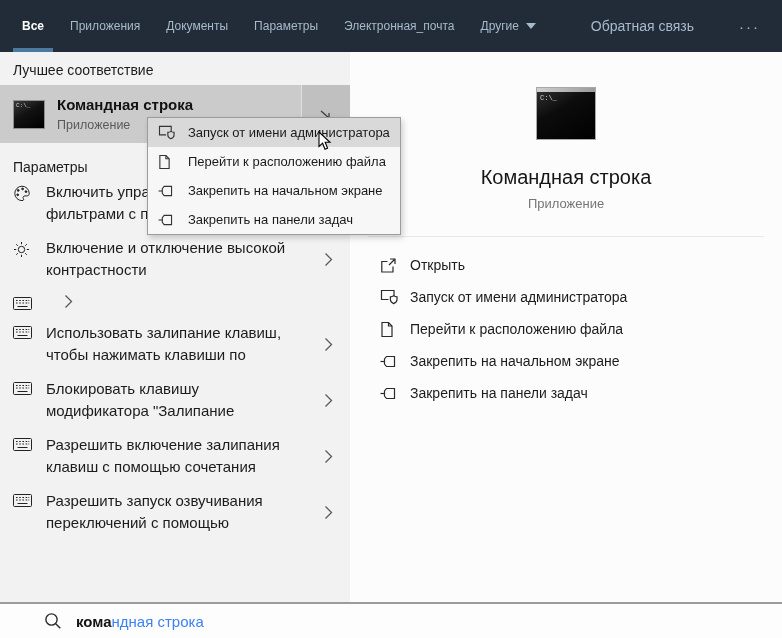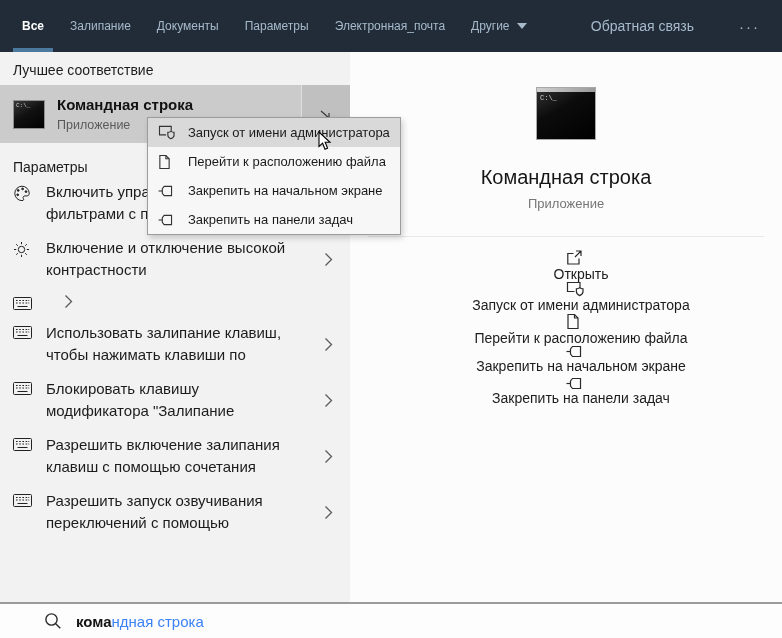--- a/index.html
+++ b/index.html
@@ -68,21 +68,21 @@
     width:60px; height:53px; margin:35px auto 0 auto; position:relative;
     background:linear-gradient(150deg,#333 0%,#0c0c0c 40%,#000 100%);
     border:1px solid #a8a8a8;
   }
   .cmd-icon-large .title-bar { height:4px; background:linear-gradient(90deg,#d0d0d0,#9a9a9a); }
   .cmd-icon-large .prompt-txt { position:absolute; top:6px; left:3px; font-size:7px; color:#d8d8d8; font-family:"Liberation Mono","DejaVu Sans Mono",monospace; }
   .app-title { margin-top:26px; text-align:center; font-size:20px; color:#161616; }
   .app-subtitle { margin-top:7px; text-align:center; font-size:13px; color:#767676; }
   .right-divider { margin:25px 18px 0 18px; height:1px; background:#e8e8e8; }
   .actions-list { margin-top:12px; }
-  .action-row { display:flex; align-items:center; height:32px; padding-left:30px;flex-direction:column; }
+  .action-row { display:flex; align-items:center; height:32px; padding-left:30px; }
   .a-icon { width:30px; flex:0 0 auto; display:flex; align-items:center; }
   .a-label { font-size:14px; color:#1c1c1c; }
 
   
   .context-menu {
     position:absolute; left:147px; top:117px; width:254px;
     background:#f7f7f7; border:1px solid #9c9c9c; z-index:10;
     box-shadow:2px 3px 6px rgba(0,0,0,0.18);
   }
   .menu-item { display:flex; align-items:center; height:29px; padding-left:10px; }
@@ -103,21 +103,21 @@
   
   .cursor { position:absolute; left:318px; top:131px; z-index:20; }
 
   svg { display:block; }
 </style>
 </head>
 <body>
 
 <div class="header">
   <div class="tab active">Все</div>
-  <div class="tab">Залипание</div>
+  <div class="tab">Приложения</div>
   <div class="tab">Документы</div>
   <div class="tab">Параметры</div>
   <div class="tab">Электронная_почта</div>
   <div class="tab">
     <span>Другие</span>
     <span class="dropdown-arrow"></span>
   </div>
   <div class="header-spacer"></div>
   <div class="feedback">Обратная связь</div>
   <div class="more-dots">···</div>

